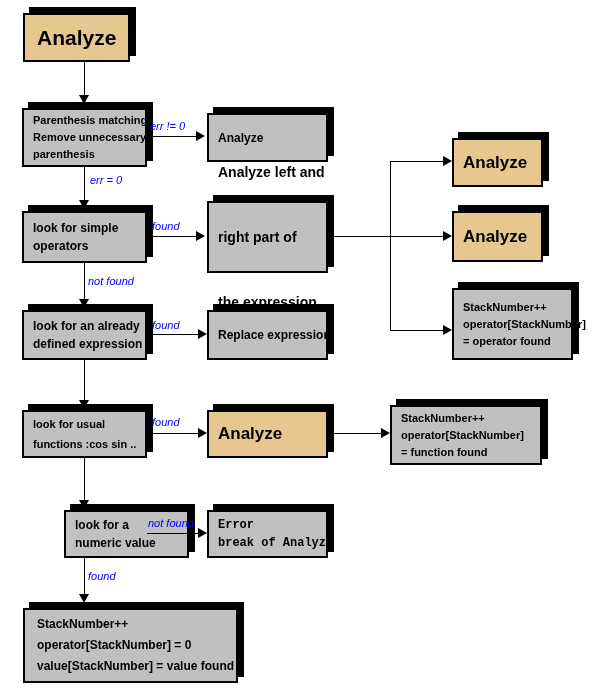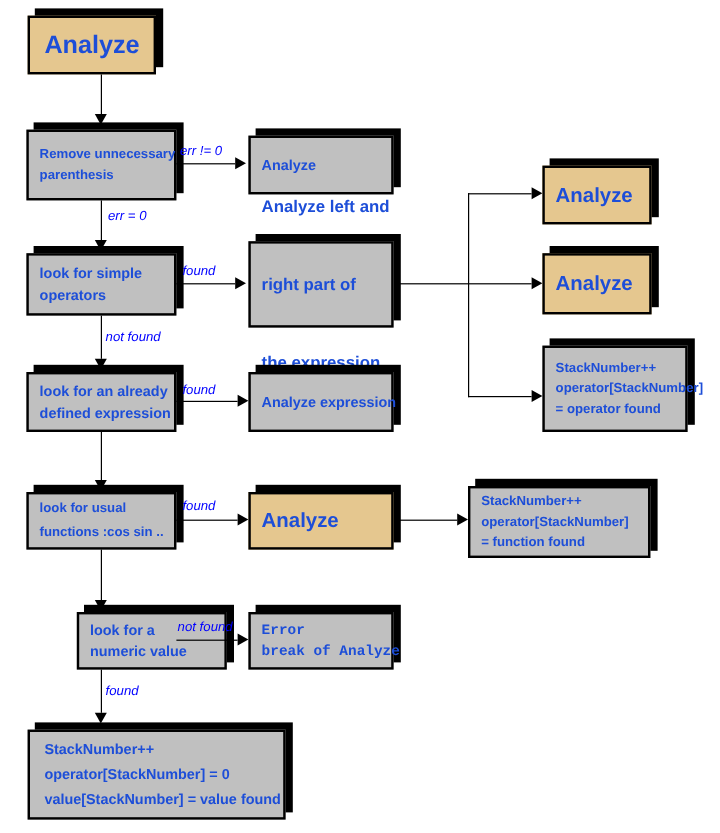--- a/index.html
+++ b/index.html
@@ -4,21 +4,21 @@
 <style>
   html,body{margin:0;padding:0;background:#fff;}
   #canvas{
     position:relative;width:600px;height:694px;background:#fff;overflow:hidden;
     font-family:"Liberation Sans",sans-serif;
   }
   .node{
     position:absolute;box-sizing:border-box;
     background:#C0C0C0;border:2px solid #000;
     box-shadow:6px -6px 0 0 #000;
-    color:#1d4ed8;font-weight:bold;
+    color:#000000;font-weight:bold;
     display:flex;flex-direction:column;justify-content:center;
     padding-left:9px;padding-right:2px;
   }
   .node.tan{background:#E5C78F;}
   .node .ln{white-space:nowrap;}
   .f11{font-size:11px;line-height:17px;}
   .f12{font-size:12px;line-height:18px;}
   .f14{font-size:14px;line-height:21px;gap:44px;}
   .f17{font-size:17px;line-height:20px;}
   .f21{font-size:21px;line-height:24px;}
@@ -39,20 +39,21 @@
 </head>
 <body>
 
 <div id="canvas">
 
   <div class="node tan f21" style="left:23px;top:13px;width:107px;height:49px;padding-left:12px;">
     <div class="ln">Analyze</div>
   </div>
 
   <div class="node f11" style="left:22px;top:108px;width:125px;height:59px;">
+    <div class="ln">Parenthesis matching</div>
     <div class="ln">Remove unnecessary</div>
     <div class="ln">parenthesis</div>
   </div>
 
   <div class="node f12" style="left:207px;top:113px;width:121px;height:49px;">
     <div class="ln">Analyze</div>
   </div>
 
   <div class="node f12" style="left:22px;top:211px;width:125px;height:52px;">
     <div class="ln">look for simple</div>
@@ -78,21 +79,21 @@
     <div class="ln">operator[StackNumber]</div>
     <div class="ln">= operator found</div>
   </div>
 
   <div class="node f12" style="left:22px;top:310px;width:125px;height:50px;">
     <div class="ln">look for an already</div>
     <div class="ln">defined expression</div>
   </div>
 
   <div class="node f12" style="left:207px;top:310px;width:121px;height:50px;">
-    <div class="ln">Analyze expression</div>
+    <div class="ln">Replace expression</div>
   </div>
 
   <div class="node f11" style="left:22px;top:410px;width:125px;height:48px;line-height:20px;">
     <div class="ln">look for usual</div>
     <div class="ln">functions :cos sin ..</div>
   </div>
 
   <div class="node tan f17" style="left:207px;top:410px;width:121px;height:48px;">
     <div class="ln">Analyze</div>
   </div>

